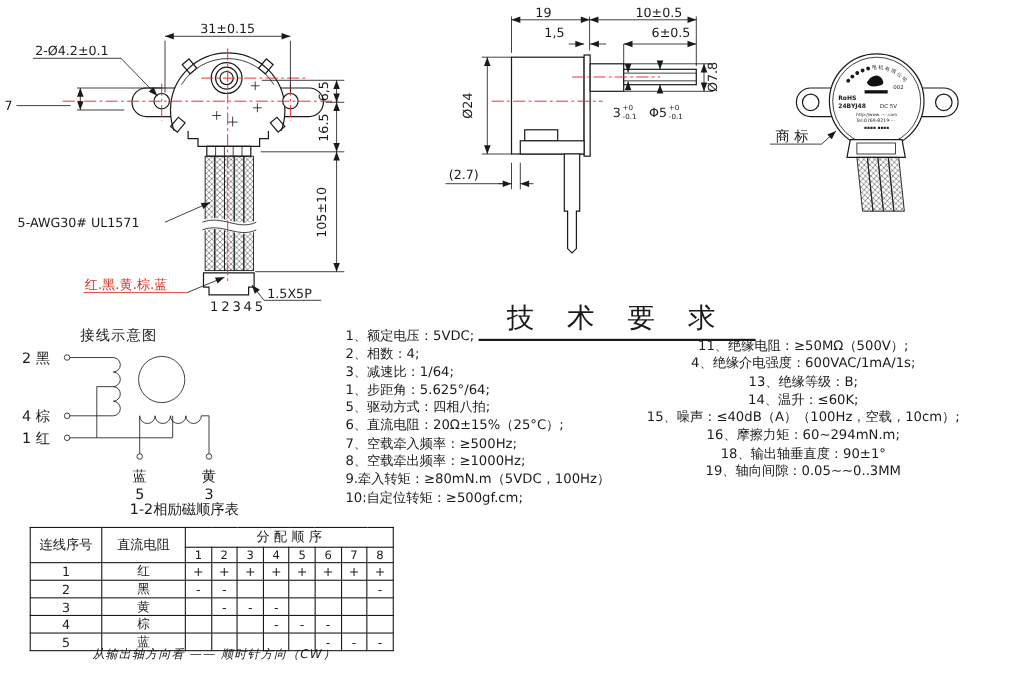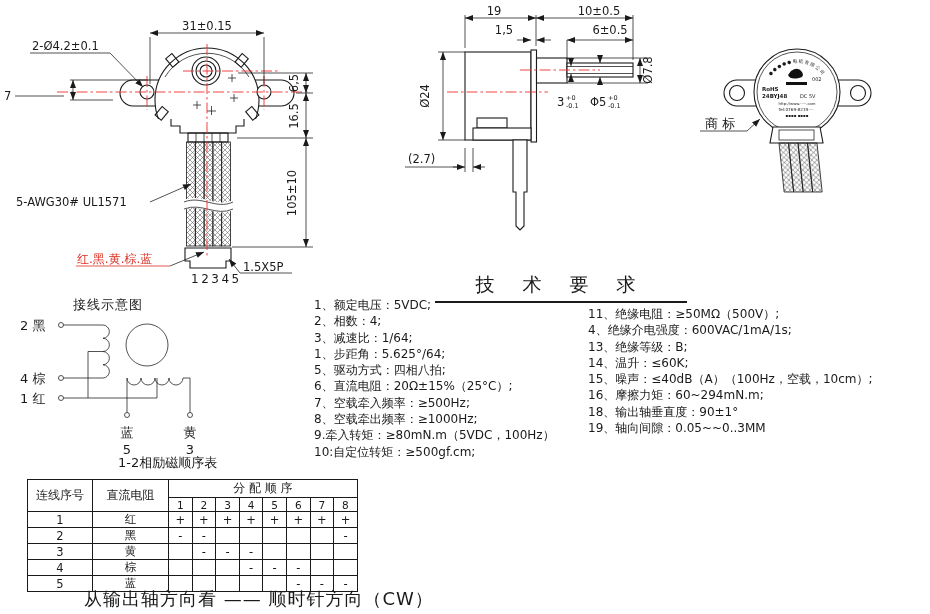--- a/index.html
+++ b/index.html
@@ -10,31 +10,31 @@
   .outline{fill:none;stroke:#1a1a1a;stroke-width:1.1;}
   .outlinefill{fill:#ffffff;stroke:#1a1a1a;stroke-width:1.1;}
   .thin{fill:none;stroke:#1a1a1a;stroke-width:0.75;}
   .cl{fill:none;stroke:#f03030;stroke-width:0.9;stroke-dasharray:11 3 2.5 3;}
   .dimt{font-size:11.5px;}
   .dimts{font-size:6.5px;}
   .redt{fill:#d93025;}
   .lbl12{font-size:12px;}
   .lbl13{font-size:13px;}
   #tech-title{position:absolute;left:435px;top:272px;width:252px;text-align:center;
-      font-size:19px;letter-spacing:11px;border-bottom:2px solid #1a1a1a;padding-bottom:3px;}
+      font-size:25px;letter-spacing:11px;border-bottom:2px solid #1a1a1a;padding-bottom:3px;}
   .techcol{position:absolute;font-size:12px;line-height:16.3px;white-space:nowrap;}
   #tech-left{left:314px;top:297px;}
-  #tech-right{left:588px;top:306px;}
+  #tech-right{left:588px;top:306px;text-align:center;}
   #seq-table{position:absolute;left:27px;top:479px;border-collapse:collapse;table-layout:fixed;border-radius:14px;}
   #seq-table td,#seq-table th{border:1px solid #1a1a1a;text-align:center;padding:0;
       font-size:12px;font-weight:normal;}
   #seq-table .hdr{height:16px;}
   #seq-table .nums td{height:13px;font-size:10.5px;}
   #seq-table .drow td{height:13.5px;font-size:11.5px;}
-  #table-footer{position:absolute;left:84px;top:587px;font-size:18px;letter-spacing:1px;white-space:nowrap;}
+  #table-footer{position:absolute;left:84px;top:587px;font-size:11px;letter-spacing:1px;white-space:nowrap;font-style:italic;}
 </style>
 </head>
 <body>
 
 <div id="canvas">
 
 <svg width="930" height="614" viewBox="0 0 930 614">
   <defs>
     <marker id="ah" markerWidth="9" markerHeight="7" refX="8.5" refY="3.5" orient="auto-start-reverse" markerUnits="userSpaceOnUse">
       <path d="M0.5,0.5 L8.5,3.5 L0.5,6.5 Z" fill="#1a1a1a"></path>

